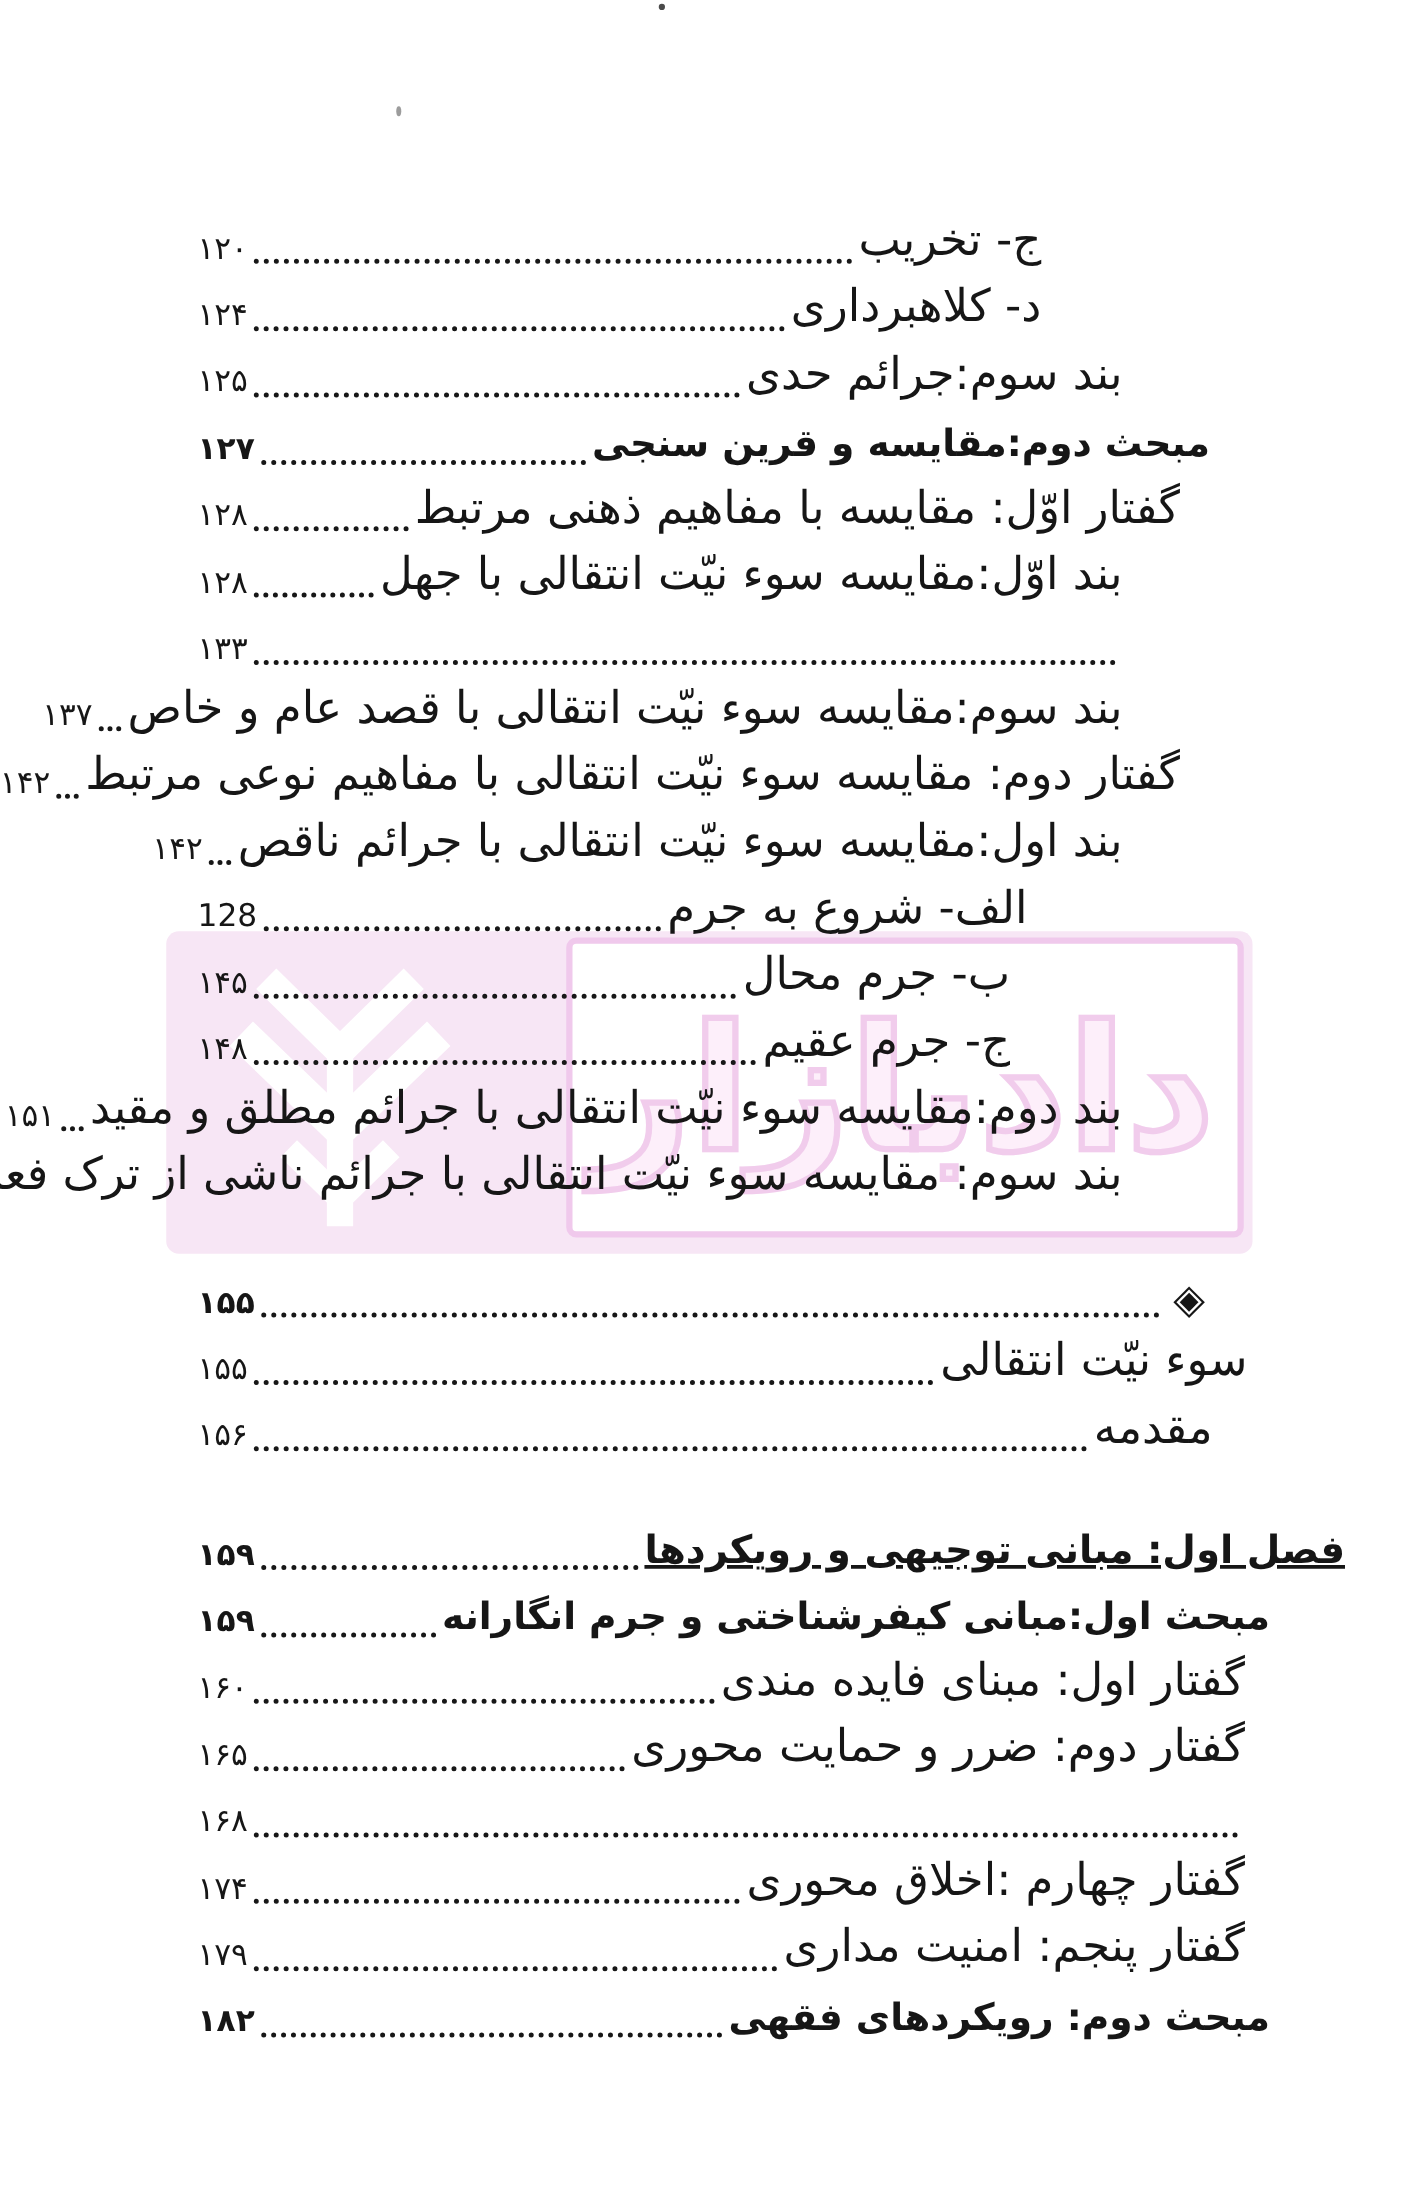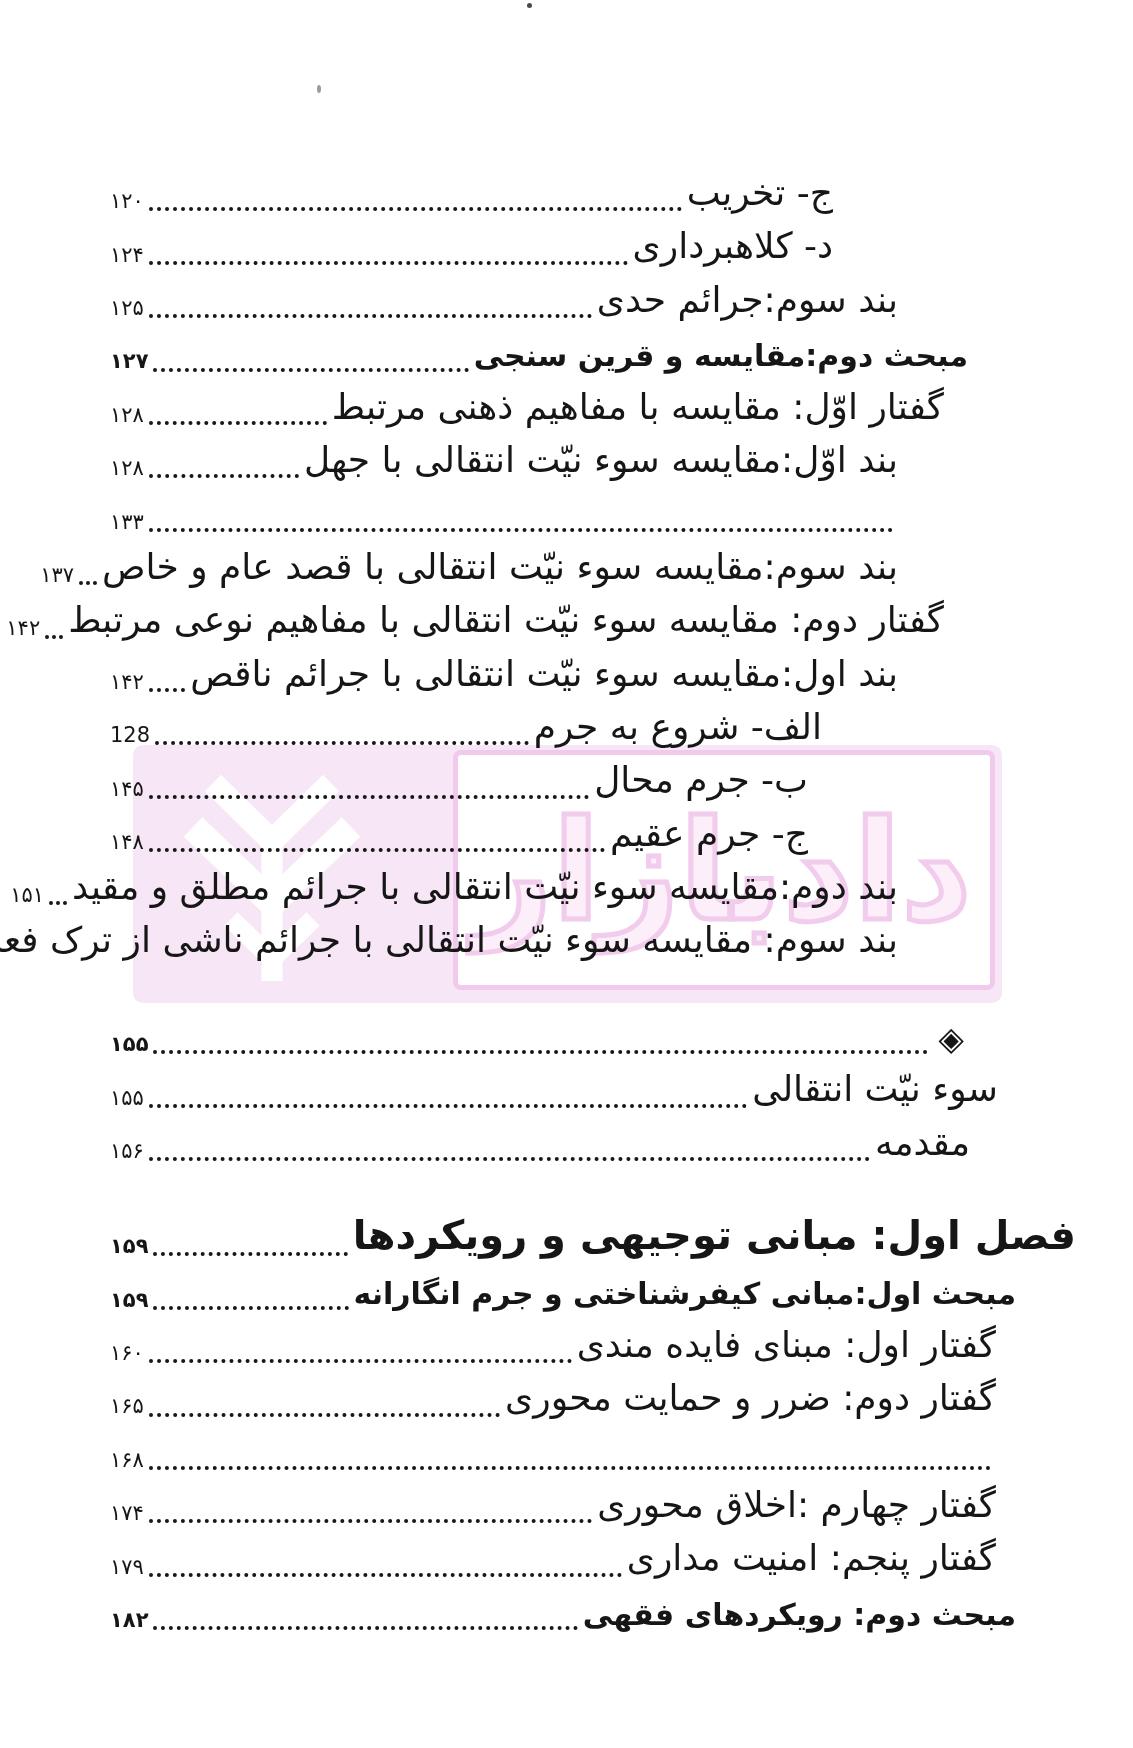--- a/index.html
+++ b/index.html
@@ -20,29 +20,29 @@
   .wm-logo{position:absolute;left:24px;top:16px;width:230px;height:224px;}
   
   .speck{position:absolute;background:#4a4a4a;border-radius:50%;z-index:2;}
   .speck-a{left:527px;top:3px;width:5px;height:5px;}
   .speck-b{left:317px;top:85px;width:4px;height:8px;opacity:.55;}
   
   .toc{position:absolute;left:110px;right:57px;top:166px;z-index:1;}
   .toc-group + .toc-group{margin-top:42px;}
   .row{height:53.4px;display:flex;direction:rtl;align-items:flex-end;}
   .title{font-size:36px;line-height:1.15;padding-bottom:6px;white-space:nowrap;}
-  .page{font-size:21px;line-height:1.15;padding-bottom:6px;white-space:nowrap;}
+  .page{font-size:25px;line-height:1.15;padding-bottom:6px;white-space:nowrap;margin-left:48px;}
   .dots{flex:1 1 auto;margin:0 5px;min-width:18px;
     border-bottom:4px dotted #171717;transform:translateY(-8px);}
   .bold .title,.bold .page{font-weight:bold;}
   .bold .title{font-size:30px;}
   .bullet{font-size:33px;line-height:1;padding-bottom:7px;margin-left:6px;}
   
   .level-chapter{padding-right:0;}
-  .level-chapter .title{font-size:40px;}
+  .level-chapter .title{font-size:31px;text-decoration:underline;}
   .level-topic-a{padding-right:108px;}
   .level-topic-b{padding-right:60px;}
   .level-part{padding-right:112px;}
   .level-goftar-a{padding-right:132px;}
   .level-goftar-b{padding-right:80px;}
   .level-band{padding-right:178px;}
   .level-item-a{padding-right:243px;}
   .level-item-b{padding-right:254px;}
   .level-item-c{padding-right:268px;}
   .level-plain-a{padding-right:78px;}

